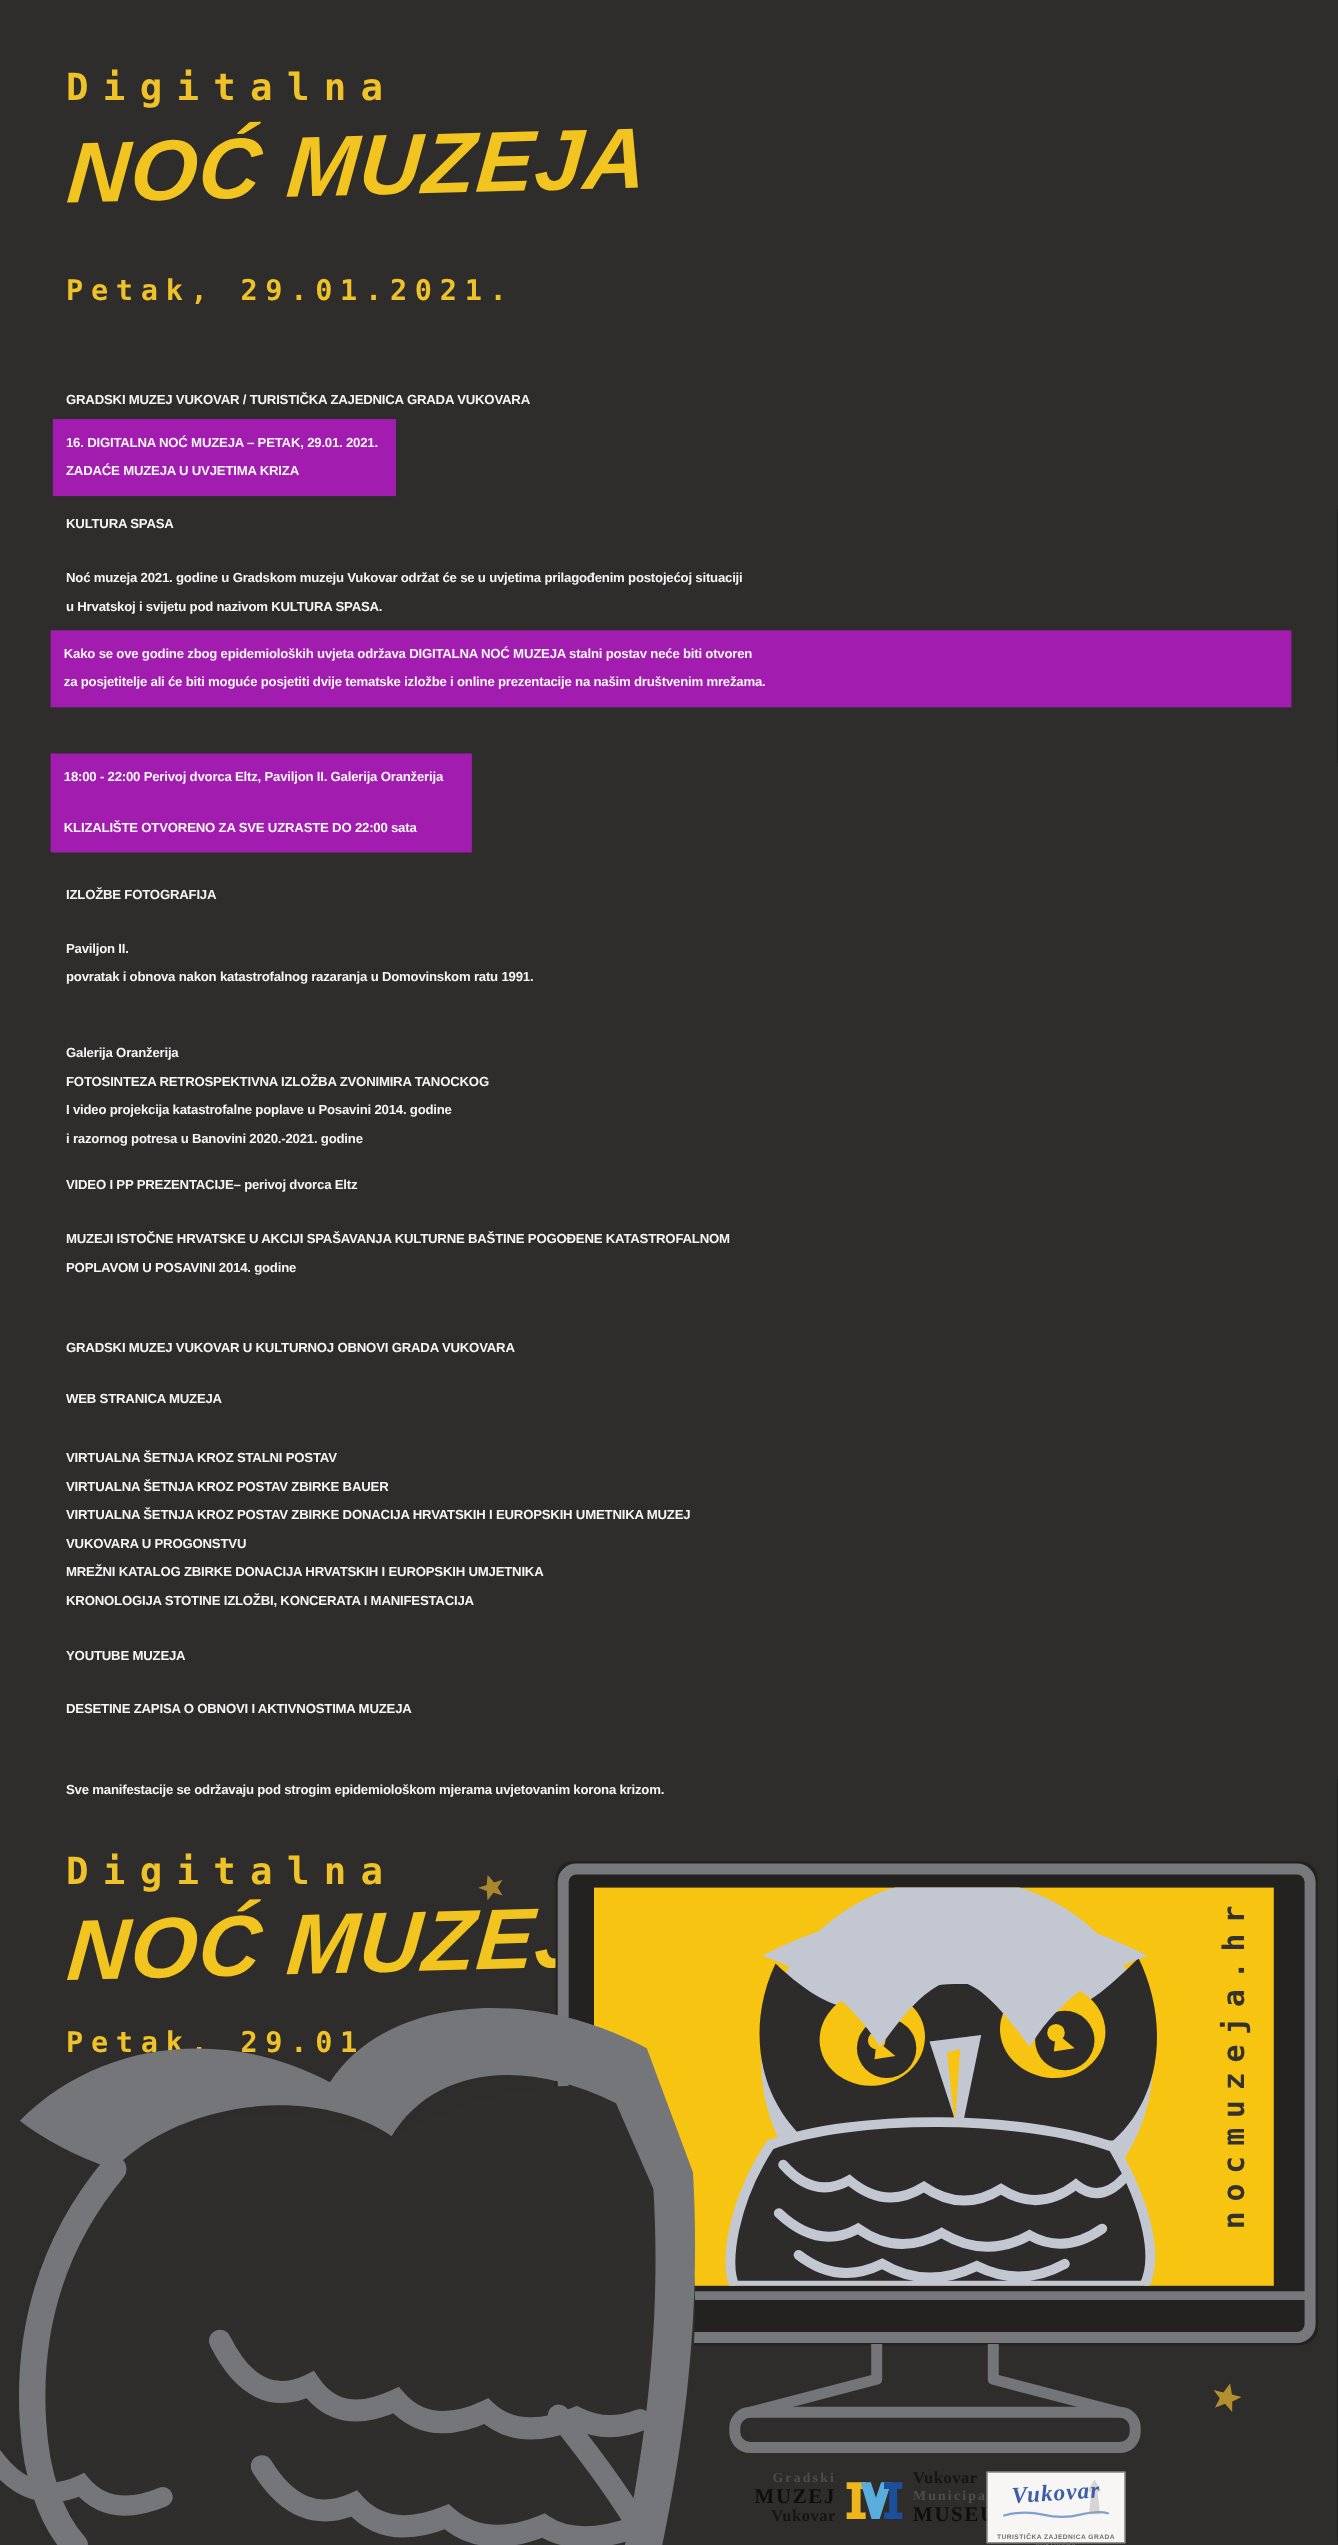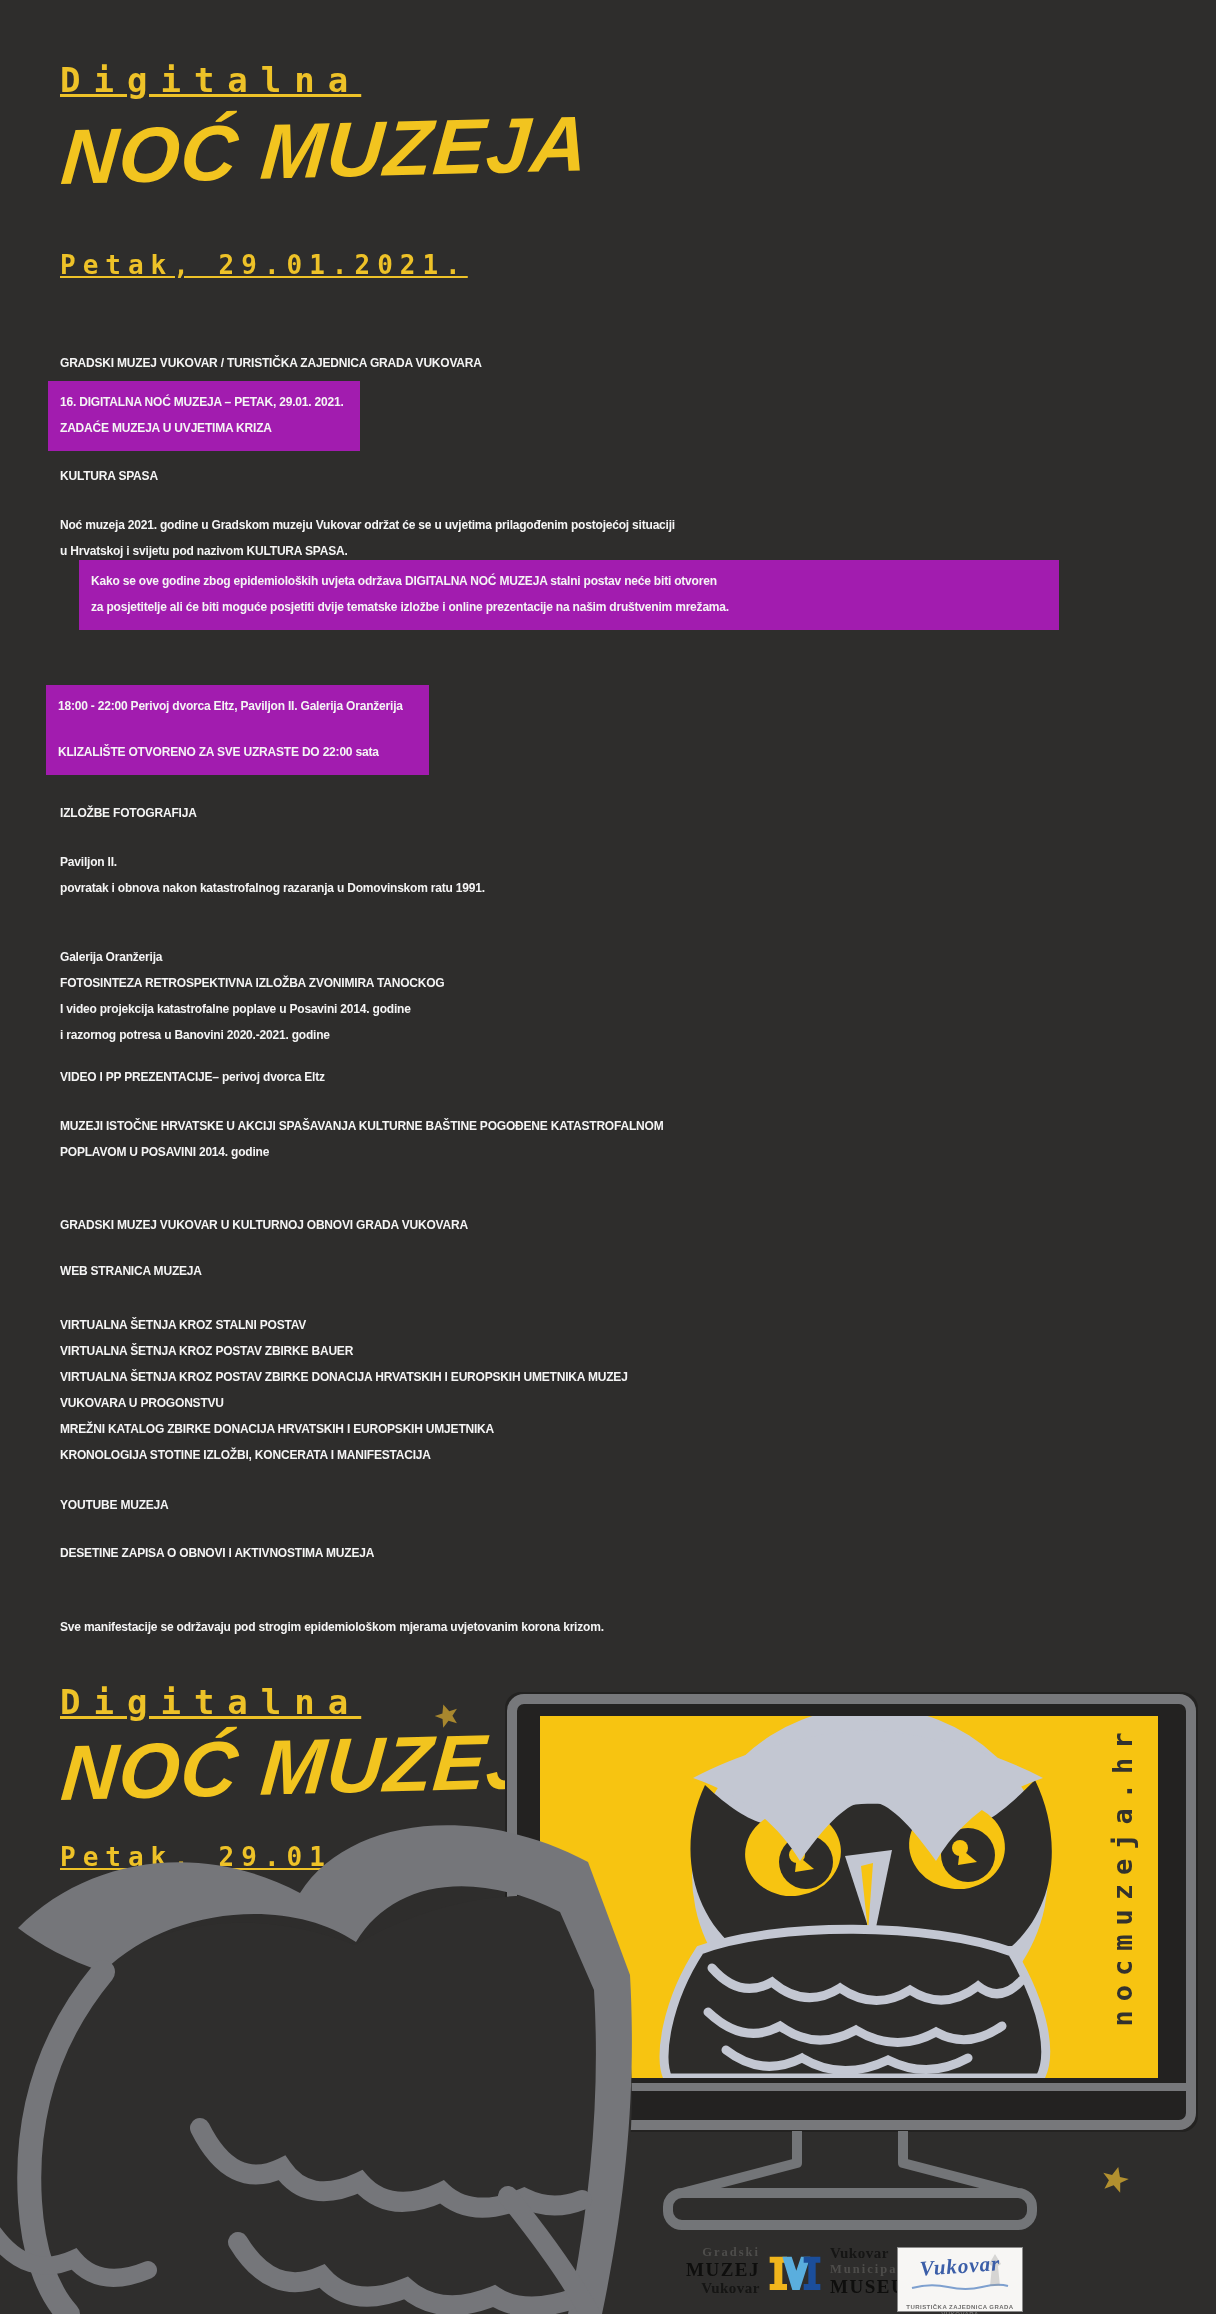--- a/index.html
+++ b/index.html
@@ -1,21 +1,21 @@
 <!DOCTYPE html>
 <html><head>
 <meta charset="utf-8">
 <style>
   html,body{margin:0;padding:0;background:#1a1a1a;}
   #poster{
     position:relative;width:1216px;height:2314px;overflow:hidden;
     background:#2e2d2c;color:#f5f5f5;
     font-family:"Liberation Sans",sans-serif;font-weight:bold;
   }
-  .mono{font-family:"DejaVu Sans Mono","Liberation Mono",monospace;color:#eec228;text-decoration:underline;}
+  .mono{font-family:"DejaVu Sans Mono","Liberation Mono",monospace;color:#eec228;}
   .abs{position:absolute;}
   .kicker{font-size:34px;letter-spacing:13px;white-space:nowrap;}
   .biglogo{
     font-size:78px;font-style:italic;letter-spacing:1px;color:#f2c41f;
     transform:skewX(-6deg) rotate(-1.5deg);transform-origin:left bottom;white-space:nowrap;
   }
   .datez{font-size:26px;letter-spacing:7px;white-space:nowrap;}
   .ln{font-size:12px;line-height:26px;letter-spacing:-0.2px;white-space:nowrap;}
   .blk{position:absolute;left:60px;}
   .hl{position:absolute;background:#a21caf;padding:8px 16px 10px 12px;}
@@ -63,21 +63,21 @@
     <div class="ln">ZADAĆE MUZEJA U UVJETIMA KRIZA</div>
   </div>
 
   <div class="blk ln" style="top:463px;">KULTURA SPASA</div>
 
   <div class="blk" style="top:512px;">
     <div class="ln">Noć muzeja 2021. godine u Gradskom muzeju Vukovar održat će se u uvjetima prilagođenim postojećoj situaciji</div>
     <div class="ln">u Hrvatskoj i svijetu pod nazivom KULTURA SPASA.</div>
   </div>
 
-  <div class="hl" style="left:46px;top:560px;width:980px;box-sizing:border-box;margin-left:33px;">
+  <div class="hl" style="left:46px;top:573px;width:1128px;box-sizing:border-box;">
     <div class="ln">Kako se ove godine zbog epidemioloških uvjeta održava DIGITALNA NOĆ MUZEJA stalni postav neće biti otvoren</div>
     <div class="ln">za posjetitelje ali će biti moguće posjetiti dvije tematske izložbe i online prezentacije na našim društvenim mrežama.</div>
   </div>
 
   <div class="hl" style="left:46px;top:685px;padding-right:26px;">
     <div class="ln">18:00  -  22:00 Perivoj dvorca Eltz, Paviljon II. Galerija Oranžerija</div>
     <div class="gap20"></div>
     <div class="ln">KLIZALIŠTE OTVORENO ZA SVE UZRASTE DO 22:00 sata</div>
   </div>
 

